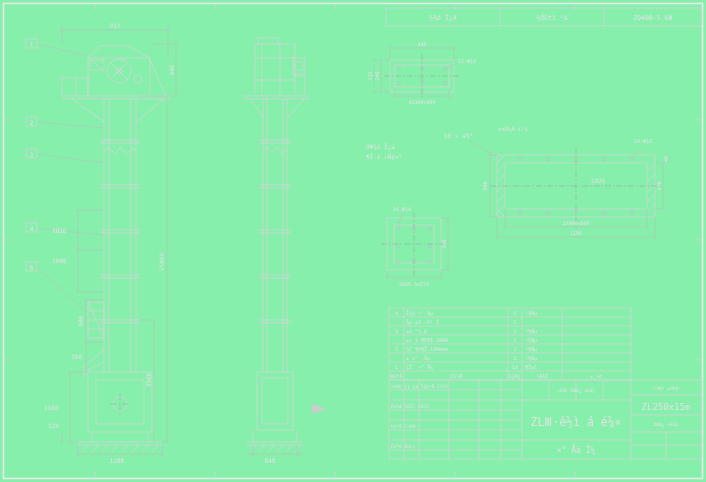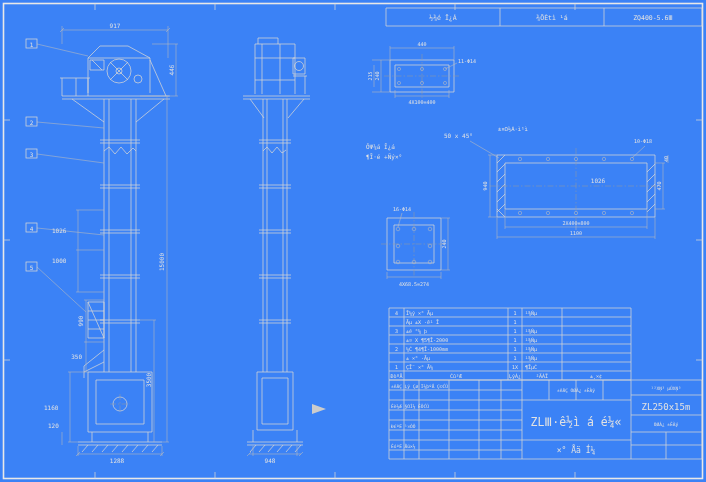--- a/index.html
+++ b/index.html
@@ -1,16 +1,16 @@
 <!DOCTYPE html>
 <html><head>
 <meta charset="utf-8">
 <style>
   html,body{margin:0;padding:0;background:#000;}
-  .stage{position:relative;width:706px;height:482px;background:#3b82f6;overflow:hidden;
+  .stage{position:relative;width:706px;height:482px;background:#86efac;overflow:hidden;
          font-family:"DejaVu Sans Mono",monospace;}
   svg{position:absolute;left:0;top:0;}
   .ln{stroke:#d6d6d6;stroke-width:.75;fill:none;}
   .ln2{stroke:#e8e8e8;stroke-width:1.6;fill:none;}
   .thin{stroke:#bdbdbd;stroke-width:.55;fill:none;}
   .cl{stroke:#9a9a9a;stroke-width:.5;fill:none;stroke-dasharray:6 2 1.5 2;}
   text{fill:#e2e2e2;}
   .t45{font-size:4.5px;} .t5{font-size:5px;} .t55{font-size:5.5px;}
   .t6{font-size:6px;} .t65{font-size:6.5px;} .t8{font-size:8px;}
   .mdl{font-size:9px;} .ttl{font-size:11.5px;}

